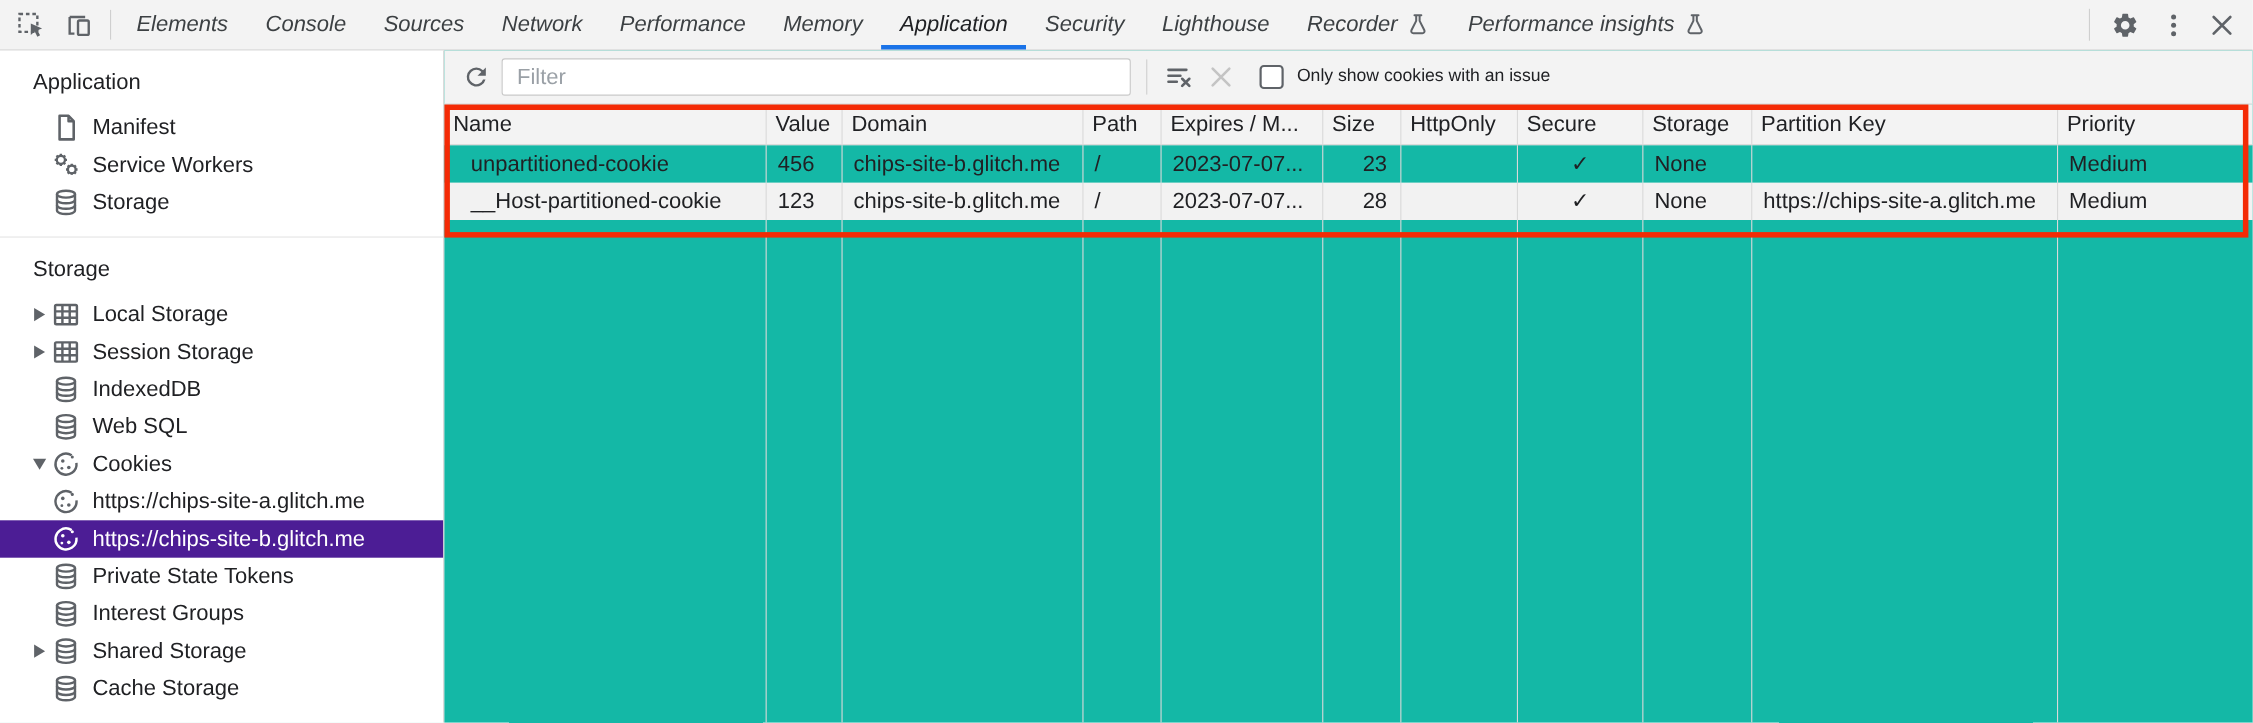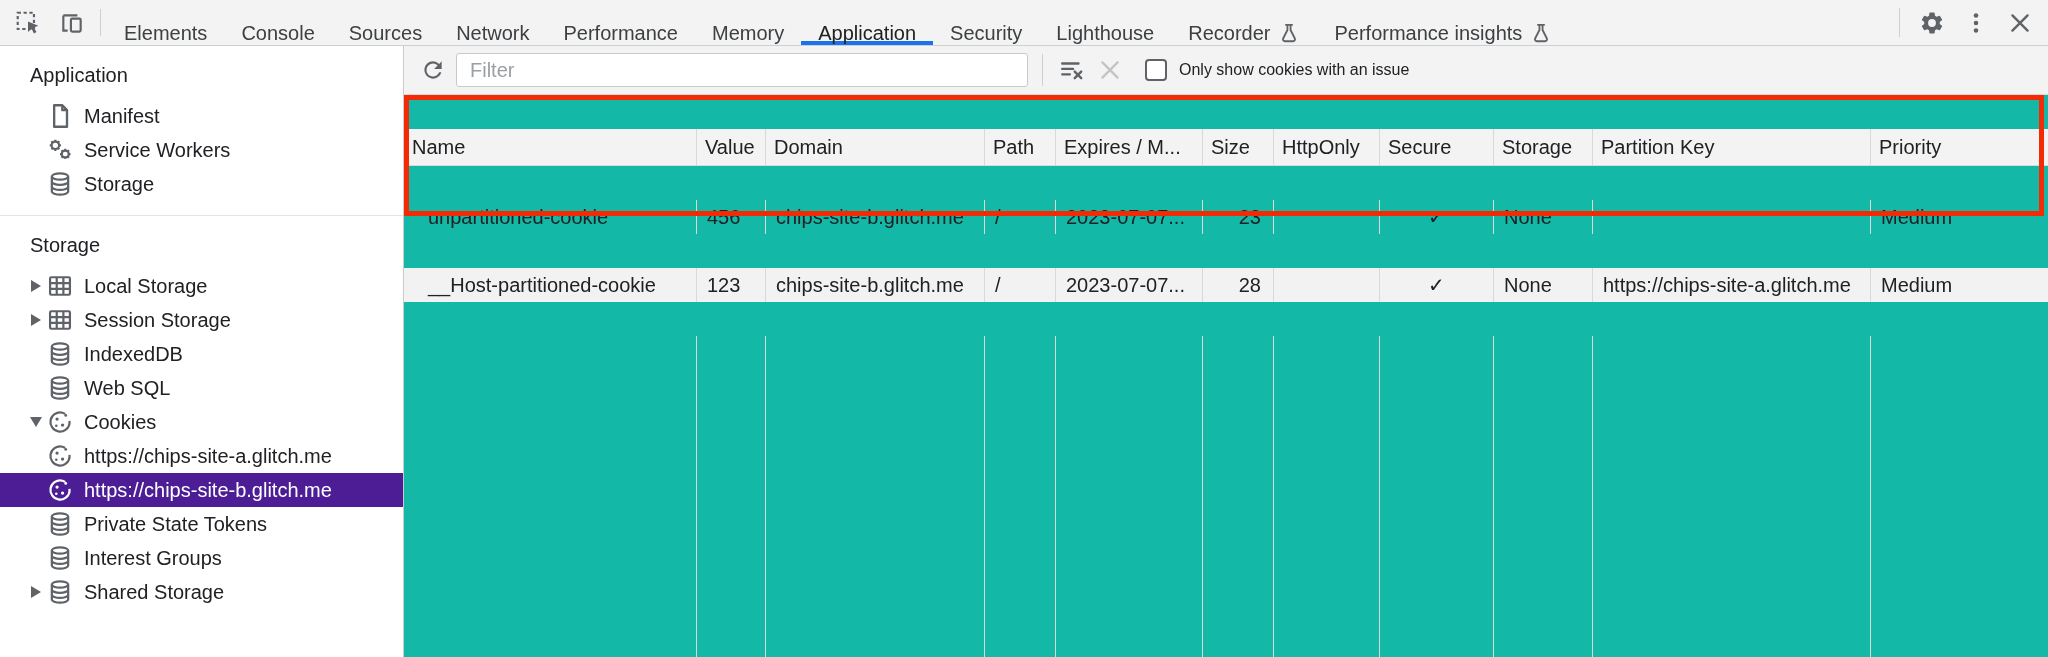--- a/index.html
+++ b/index.html
@@ -7,22 +7,22 @@
     font-family: "Liberation Sans", sans-serif; color: #202124; }
   .devtools { width: 2048px; height: 657px; display: flex; flex-direction: column; }
 
   
   .tabbar { height: 46px; background: #f3f3f3; border-bottom: 1px solid #cfcfcf;
     display: flex; align-items: stretch; flex: 0 0 46px; }
   .tbtn { width: 44px; display: flex; align-items: center; justify-content: center; color: #5f6368; }
   .tbtn:first-child { margin-left: 6px; }
   .vdiv { width: 1px; background: #cfcfcf; margin: 9px 6px; }
   .vdiv2 { width: 1px; background: #cfcfcf; margin: 8px 10px; }
-  .tab { padding: 0 17px; display: flex; align-items: flex-end; font-size: 20px; color: #3c4043;
-    white-space: nowrap; gap: 8px; }
+  .tab { padding: 0 17px; display: flex; align-items: center; font-size: 20px; color: #3c4043;
+    white-space: nowrap; gap: 8px; font-style: italic; }
   .tab.active { color: #202124; box-shadow: inset 0 -4px 0 #1a73e8; }
   .spacer { flex: 1; }
   .ic { width: 28px; height: 28px; flex: 0 0 auto; }
   .ic24 { width: 26px; height: 26px; }
   .flask { width: 22px; height: 22px; color: #5f6368; }
 
   
   .content { flex: 1; display: flex; min-height: 0; }
 
   
@@ -51,21 +51,21 @@
     font-family: "Liberation Sans", sans-serif; font-size: 20px; padding: 0 13px; color: #202124; margin-left: 4px; }
   .filter::placeholder { color: #9aa0a6; }
   .toolbtn.disabled { color: #c4c4c4; }
   .cb { width: 22px; height: 22px; border: 2px solid #5f6368; border-radius: 4px; background: #fff;
     margin-left: 16px; flex: 0 0 22px; }
   .cb-label { font-size: 16px; margin-left: 12px; color: #202124; white-space: nowrap; }
 
   
   .grid { flex: 1; display: flex; flex-direction: column; min-height: 0; font-size: 20px; }
   .grid-row { display: grid;
-    grid-template-columns: 293px 69px 219px 71px 147px 71px 106px 114px 99px 278px minmax(0,1fr); margin-top: 34px; }
+    grid-template-columns: 293px 69px 219px 71px 147px 71px 106px 114px 99px 278px minmax(0,1fr); }
   .hrow { height: 37px; line-height: 36px; background: #f3f3f3; border-bottom: 1px solid #d9d9d9; flex: 0 0 37px; }
   .hcell { padding: 0 8px; border-right: 1px solid #d9d9d9; white-space: nowrap; overflow: hidden; color: #202124; }
   .hcell:last-child { border-right: none; }
   .trow { height: 34px; line-height: 34px; flex: 0 0 34px; }
   .trow.alt { background: #f2f2f2; }
   .tcell { padding: 0 10px; border-right: 1px solid #d9d9d9; white-space: nowrap; overflow: hidden; color: #202124; }
   .tcell:last-child { border-right: none; }
   .tcell.name { padding-left: 24px; }
   .tcell.num { text-align: right; padding-right: 12px; }
   .tcell.ctr { text-align: center; }
@@ -316,20 +316,27 @@
         <span class="lbl">Interest Groups</span>
       </div>
       <div class="side-item">
         <span class="tw">
             <span class="tri-r"></span>
           </span>
         <svg class="ic">
             <use href="#i-db"></use>
           </svg>
         <span class="lbl">Shared Storage</span>
+      </div>
+      <div class="side-item">
+        <span class="tw"></span>
+        <svg class="ic">
+            <use href="#i-db"></use>
+          </svg>
+        <span class="lbl">Cache Storage</span>
       </div>
     </div>
 
     <div class="main">
 
       <div class="cookies-toolbar">
         <div class="toolbtn">
             <svg class="ic24">
               <use href="#i-refresh"></use>
             </svg>

